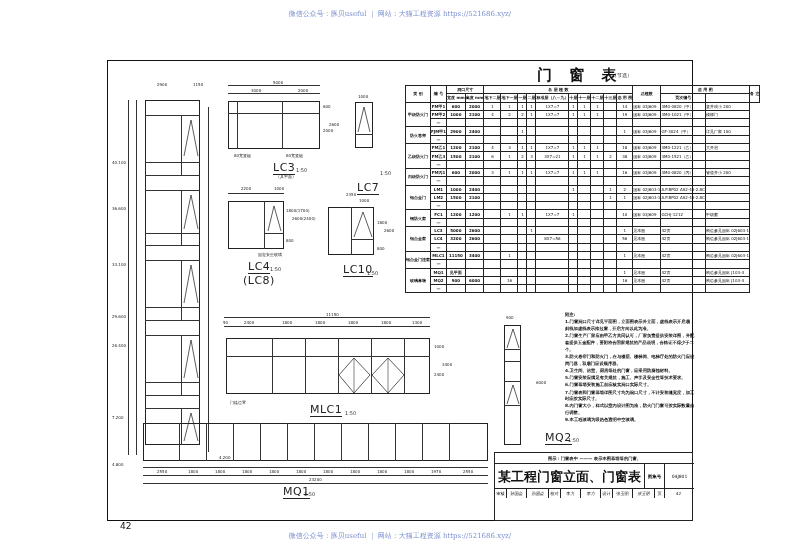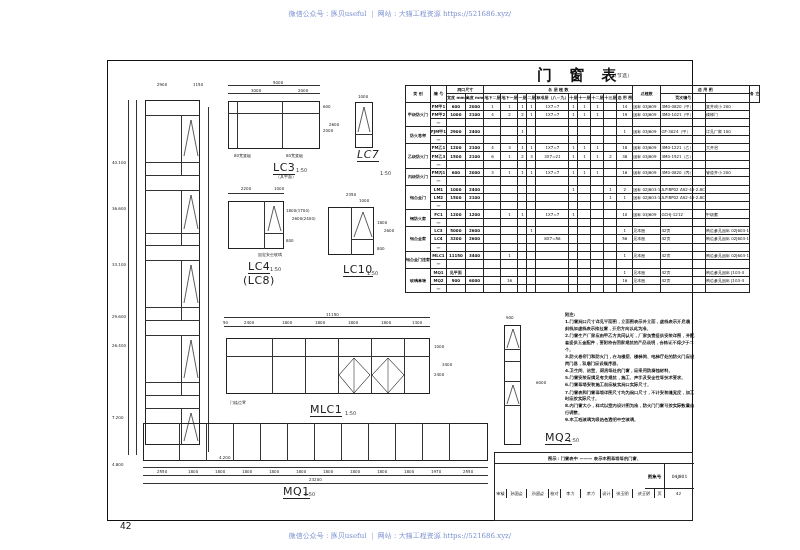--- a/index.html
+++ b/index.html
@@ -108,21 +108,21 @@
 <div class="dim" style="left:276px;top:174px;">（具平面）</div>
 
 <div class="abs" style="left:355px;top:96px;width:20px;height:60px;">
   <div class="dim" style="left:3px;top:-2px;">1000</div>
   <div class="frame" style="left:0;top:6px;width:18px;height:46px;"></div>
   <div class="ln" style="left:0;top:38px;width:18px;height:1px;"></div>
   <svg class="abs" style="left:2px;top:9px;" width="14" height="28">
       <polyline points="1,27 7,2 13,27" fill="none" stroke="#333" stroke-width="0.8"></polyline>
     </svg>
 </div>
-<div class="lbl" style="left:357px;top:148px;font-style:italic;"><u>LC7</u></div>
+<div class="lbl" style="left:357px;top:181px;"><u>LC7</u></div>
 <div class="scale" style="left:380px;top:170px;">1:50</div>
 
 <div class="abs" style="left:226px;top:186px;width:80px;height:70px;">
   <div class="dim" style="left:15px;top:0;">2200</div>
   <div class="dim" style="left:48px;top:0;">1000</div>
   <div class="ln" style="left:2px;top:7px;width:56px;height:0.6px;"></div>
   <div class="frame" style="left:2px;top:15px;width:56px;height:48px;"></div>
   <div class="ln" style="left:38px;top:15px;width:1.2px;height:48px;"></div>
   <div class="ln" style="left:39px;top:47px;width:19px;height:1.2px;"></div>
   <svg class="abs" style="left:41px;top:18px;" width="15" height="28">
@@ -703,20 +703,21 @@
   <div>4.卫生间、浴室、厨房等处的门窗，应采用防腐蚀材料。</div>
   <div>5.门窗安装应满足有关规范，施工、声学及安全性等技术要求。</div>
   <div>6.门窗幕墙安装施工前应核实洞口实际尺寸。</div>
   <div>7.门窗表和门窗幕墙详图尺寸均为洞口尺寸，不计安装缝宽度，加工时应按实际尺寸。</div>
   <div>8.内门窗大小，样式以室内设计图为准，防火门门窗可按实际数量自行调整。</div>
   <div>9.本工程玻璃为吸热色透明中空玻璃。</div>
 </div>
 
 <div class="titleblock">
   <div class="tb-legend">图示：门窗表中 ——— 表示本图幕墙等的门窗。</div>
+  <div class="tb-title">某工程门窗立面、门窗表</div>
   <div class="tb-atlas-lbl">图集号</div>
   <div class="tb-atlas-no">04J801</div>
   <div class="tb-sign">
     <span style="width:12px">审核</span>
     <span style="width:20px">孙国金</span>
     <span style="width:22px;font-style:italic">孙国金</span>
     <span style="width:12px">校对</span>
     <span style="width:20px">李力</span>
     <span style="width:20px;font-style:italic">李力</span>
     <span style="width:12px">设计</span>

